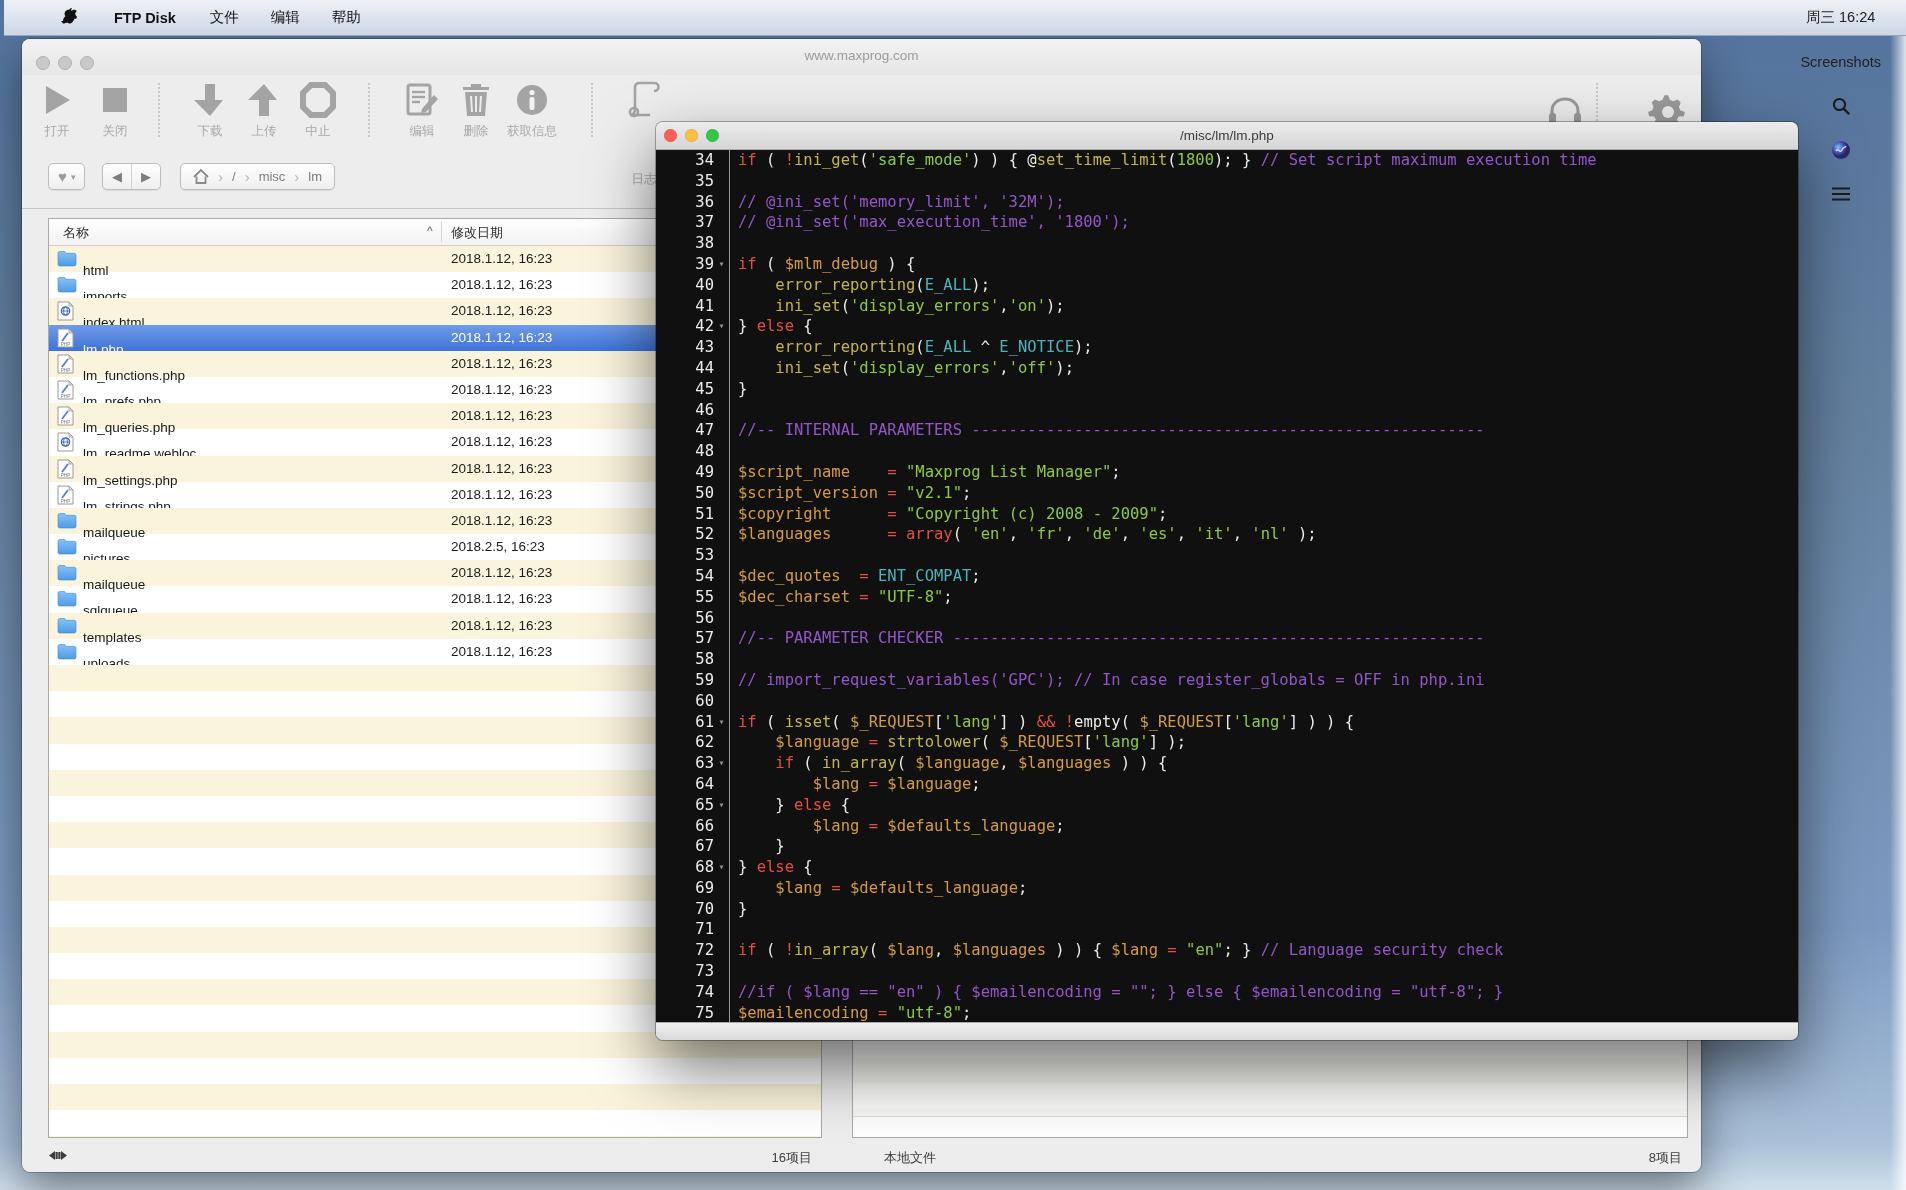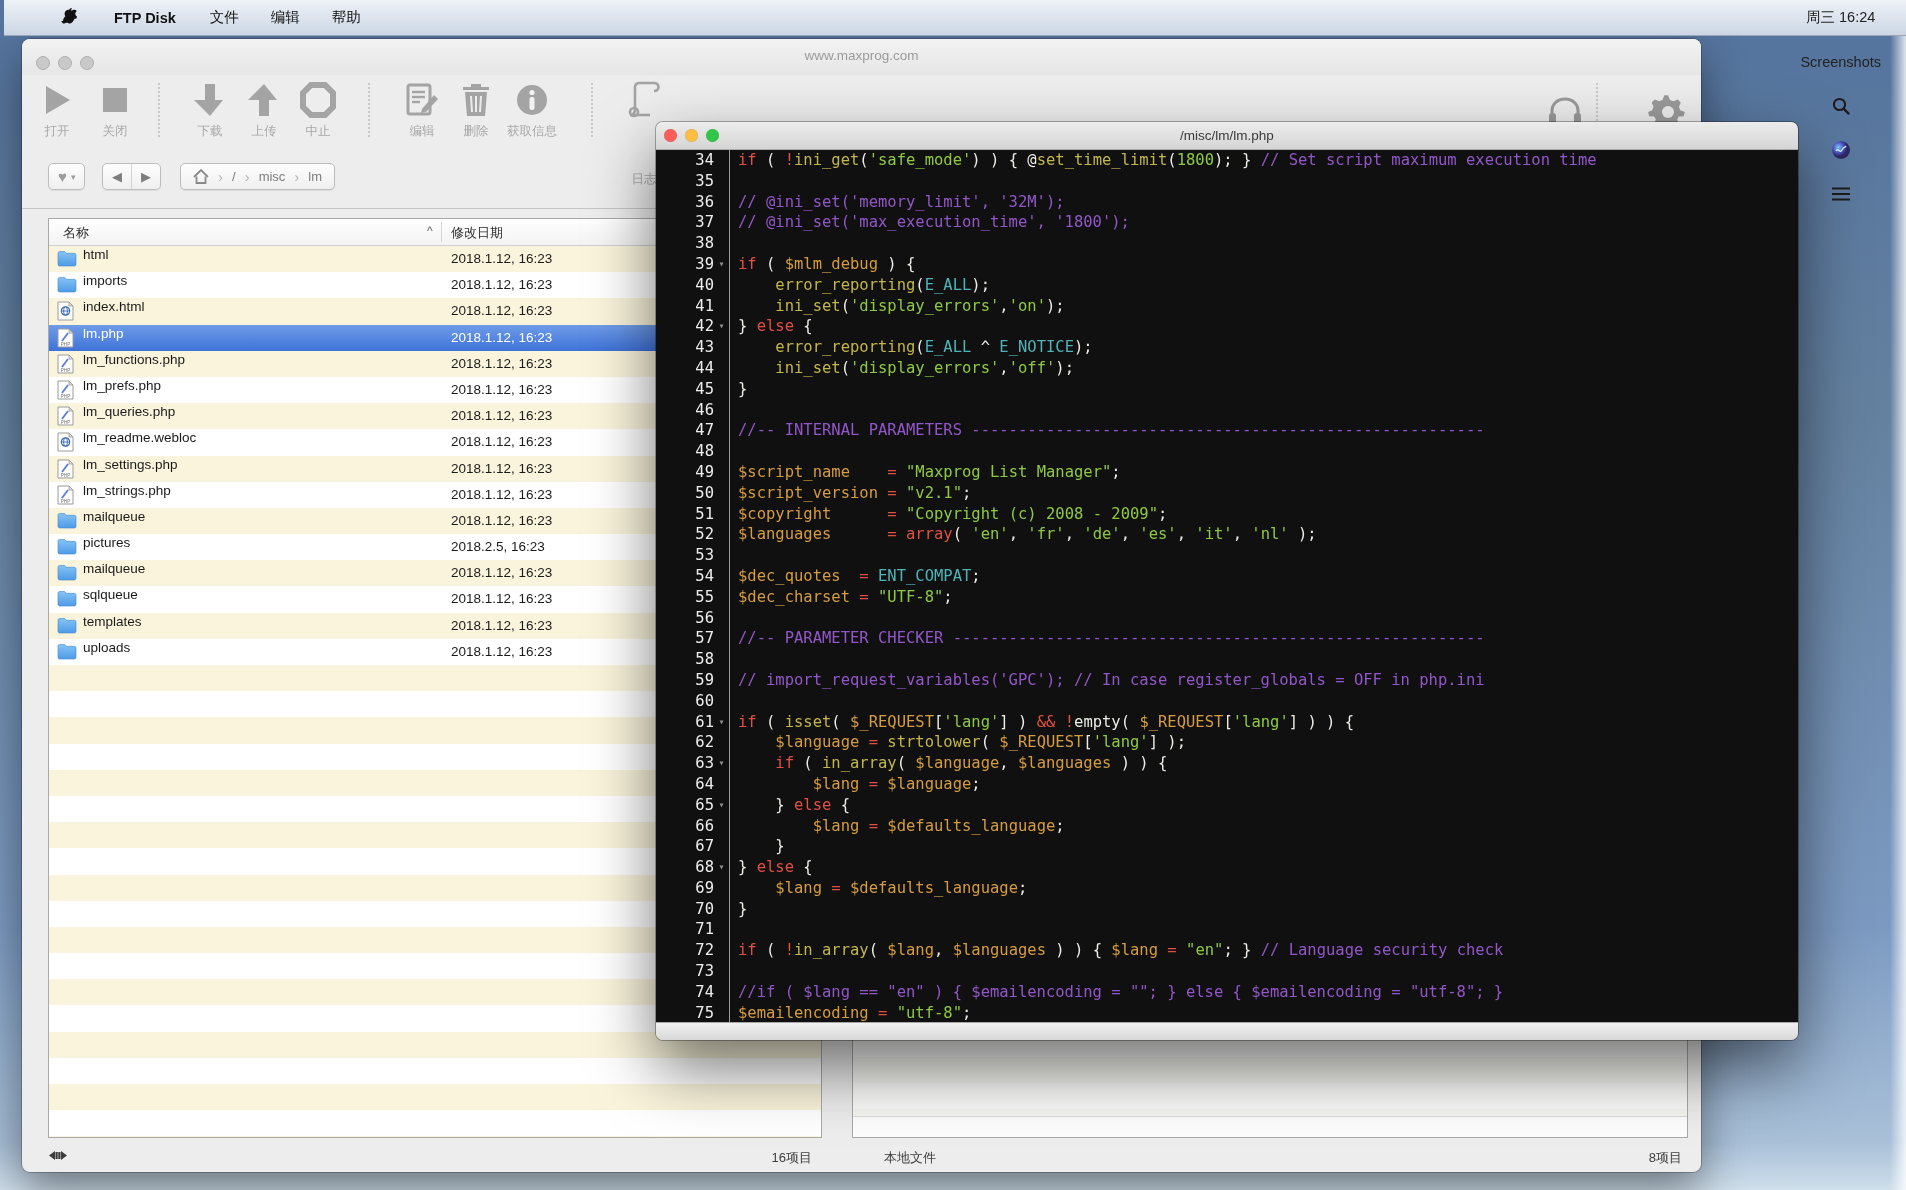--- a/index.html
+++ b/index.html
@@ -60,21 +60,21 @@
   .lheader{position:relative;height:26px;background:linear-gradient(#ffffff,#f3f3f3);
     border-bottom:1px solid #cfcfcf;font-size:13px;color:#2d2d2d;}
   .lheader .h-name{position:absolute;left:14px;top:5px;}
   .lheader .h-sort{position:absolute;left:378px;top:5px;color:#666;font-size:12px;}
   .lheader .h-div{position:absolute;left:392px;top:3px;bottom:3px;border-left:1px solid #d6d6d6;}
   .lheader .h-date{position:absolute;left:402px;top:5px;}
   .frow{position:relative;height:26.2px;font-size:13.5px;color:#1a1a1a;}
   .frow.odd{background:var(--c-stripe,#faf4dc);}
   .frow.sel{background:linear-gradient(#6f9ce8,#3e72d9);color:#fff;}
   .frow .ficon{position:absolute;left:8px;top:3px;width:20px;height:20px;}
-  .frow .fname{position:absolute;left:34px;top:1px;white-space:nowrap;text-align:right;}
+  .frow .fname{position:absolute;left:34px;top:17px;white-space:nowrap;text-align:right;}
   .frow .fdate{position:absolute;left:402px;top:5px;white-space:nowrap;}
   .rstripe{height:26.2px;}
   .rstripe.odd{background:#f6f6f2;}
   .rscroll{position:absolute;left:0;right:0;bottom:0;height:20px;background:#fdfdfd;border-top:1px solid #dadada;}
 
   
   .statusbar{position:absolute;left:0;right:0;bottom:0;height:30px;font-size:13px;color:#404040;}
   .sb-activity{position:absolute;left:18px;top:7px;display:flex;align-items:center;gap:24px;flex-direction:column;}
   .sb-left-count{position:absolute;left:690px;width:100px;top:7px;text-align:right;}
   .sb-right-label{position:absolute;left:862px;top:7px;}

